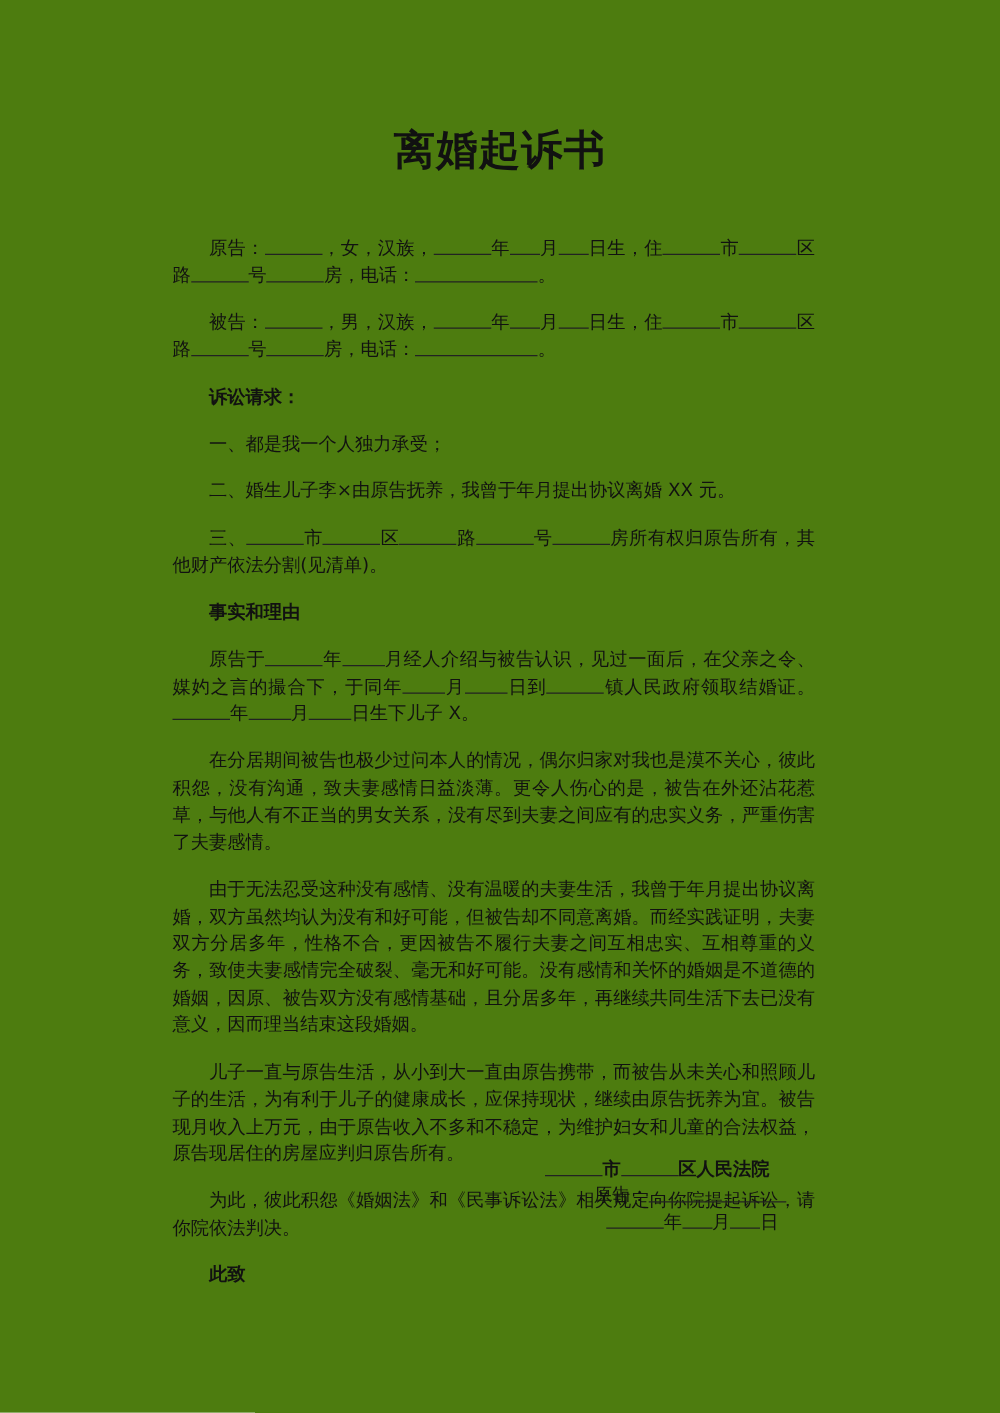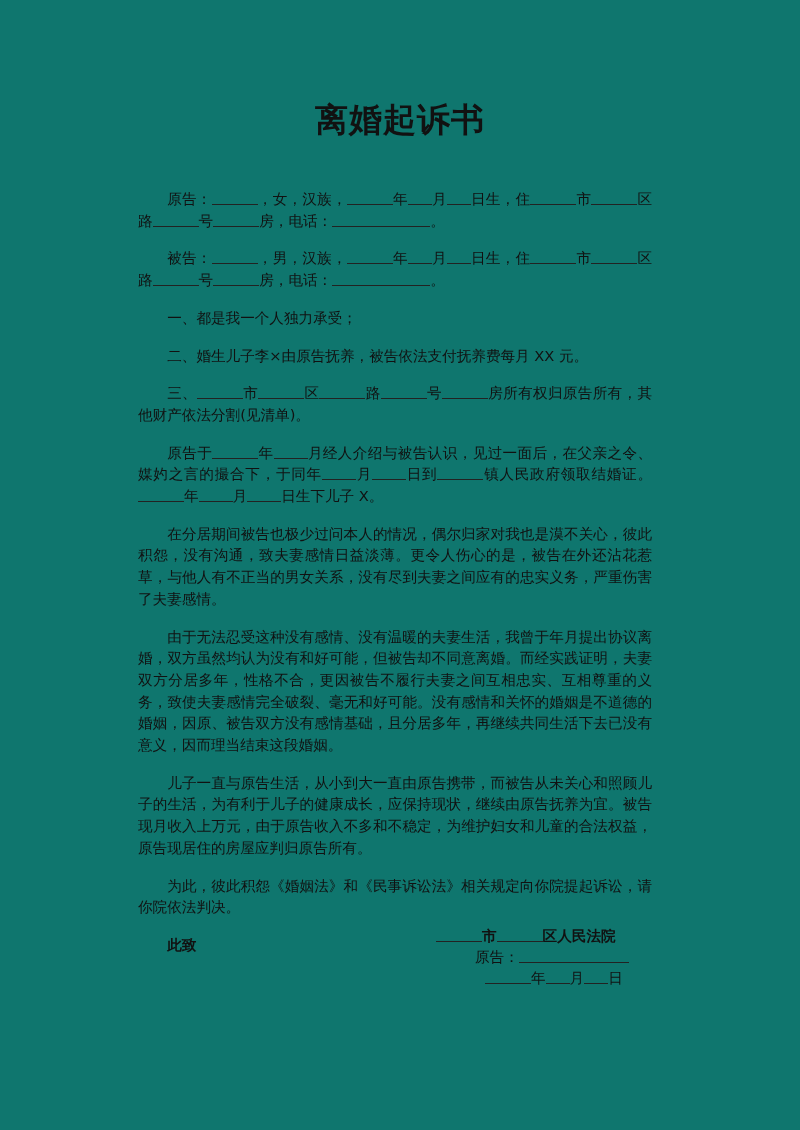--- a/index.html
+++ b/index.html
@@ -1,18 +1,18 @@
 <!DOCTYPE html>
 <html><head>
 <meta charset="utf-8">
 <style>
   html, body { margin: 0; padding: 0; background: #ffffff; }
   body { width: 800px; height: 1130px; position: relative; overflow: hidden;
          font-family: "DejaVu Sans", "Liberation Sans", sans-serif; color: #111; }
-  .page { position: absolute; left: 0; top: 0; width: 800px; height: 1130px; background: #0f766e; }
+  .page { position: absolute; left: 0; top: 0; width: 800px; height: 1130px; background: #4d7c0f; }
   .title { position: absolute; top: 98px; left: 0; width: 800px; text-align: center;
            font-size: 33px; font-weight: bold; letter-spacing: 1px; line-height: 44px; }
   .body { position: absolute; top: 172px; left: 122px; width: 546px;
           font-size: 14.6px; line-height: 21.7px; text-align: justify; }
   .p { margin: 16px; text-indent: 2em; }
   .p.b { font-weight: bold; }
   .blank { display: inline-block; border-bottom: 1px solid #222; height: 14px; vertical-align: -1px; text-indent: 0; }
   .w6 { width: 46px; } .w3 { width: 24px; } .w4 { width: 34px; } .w12 { width: 98px; } .w14 { width: 110px; }
   .sig { position: absolute; font-size: 14.6px; line-height: 21.7px; white-space: nowrap; font-family: Liberation Serif, serif; }
   .sig.court { top: 926px; left: 436px; font-weight: bold; }
@@ -26,24 +26,26 @@
 <div class="page">
 
   <div class="title">离婚起诉书</div>
 
   <div class="body">
 
     <p class="p"><span>原告：</span><span class="blank w6"></span><span>，女，汉族，</span><span class="blank w6"></span><span>年</span><span class="blank w3"></span><span>月</span><span class="blank w3"></span><span>日生，住</span><span class="blank w6"></span><span>市</span><span class="blank w6"></span><span>区</span><span>路</span><span class="blank w6"></span><span>号</span><span class="blank w6"></span><span>房，电话：</span><span class="blank w12"></span><span>。</span></p>
 
     <p class="p"><span>被告：</span><span class="blank w6"></span><span>，男，汉族，</span><span class="blank w6"></span><span>年</span><span class="blank w3"></span><span>月</span><span class="blank w3"></span><span>日生，住</span><span class="blank w6"></span><span>市</span><span class="blank w6"></span><span>区</span><span>路</span><span class="blank w6"></span><span>号</span><span class="blank w6"></span><span>房，电话：</span><span class="blank w12"></span><span>。</span></p>
 
+    <p class="p b">诉讼请求：</p>
     <p class="p">一、都是我一个人独力承受；</p>
-    <p class="p">二、婚生儿子李×由原告抚养，被告依法支付抚养费每月 XX 元。</p>
+    <p class="p">二、婚生儿子李×由原告抚养，我曾于年月提出协议离婚 XX 元。</p>
     <p class="p"><span>三、</span><span class="blank w6"></span><span>市</span><span class="blank w6"></span><span>区</span><span class="blank w6"></span><span>路</span><span class="blank w6"></span><span>号</span><span class="blank w6"></span><span>房所有权归原告所有，其他财产依法分割(见清单)。</span></p>
 
+    <p class="p b">事实和理由</p>
     <p class="p"><span>原告于</span><span class="blank w6"></span><span>年</span><span class="blank w4"></span><span>月经人介绍与被告认识，见过一面后，在父亲之令、媒妁之言的撮合下，于同年</span><span class="blank w4"></span><span>月</span><span class="blank w4"></span><span>日到</span><span class="blank w6"></span><span>镇人民政府领取结婚证。</span><span class="blank w6"></span><span>年</span><span class="blank w4"></span><span>月</span><span class="blank w4"></span><span>日生下儿子 X。</span></p>
     <p class="p">在分居期间被告也极少过问本人的情况，偶尔归家对我也是漠不关心，彼此积怨，没有沟通，致夫妻感情日益淡薄。更令人伤心的是，被告在外还沾花惹草，与他人有不正当的男女关系，没有尽到夫妻之间应有的忠实义务，严重伤害了夫妻感情。</p>
     <p class="p">由于无法忍受这种没有感情、没有温暖的夫妻生活，我曾于年月提出协议离婚，双方虽然均认为没有和好可能，但被告却不同意离婚。而经实践证明，夫妻双方分居多年，性格不合，更因被告不履行夫妻之间互相忠实、互相尊重的义务，致使夫妻感情完全破裂、毫无和好可能。没有感情和关怀的婚姻是不道德的婚姻，因原、被告双方没有感情基础，且分居多年，再继续共同生活下去已没有意义，因而理当结束这段婚姻。</p>
     <p class="p">儿子一直与原告生活，从小到大一直由原告携带，而被告从未关心和照顾儿子的生活，为有利于儿子的健康成长，应保持现状，继续由原告抚养为宜。被告现月收入上万元，由于原告收入不多和不稳定，为维护妇女和儿童的合法权益，原告现居住的房屋应判归原告所有。</p>
     <p class="p">为此，彼此积怨《婚姻法》和《民事诉讼法》相关规定向你院提起诉讼，请你院依法判决。</p>
     <p class="p b">此致</p>
   </div>
 
   <div class="sig court"><span class="blank w6"></span><span>市</span><span class="blank w6"></span><span>区人民法院</span></div>
 

